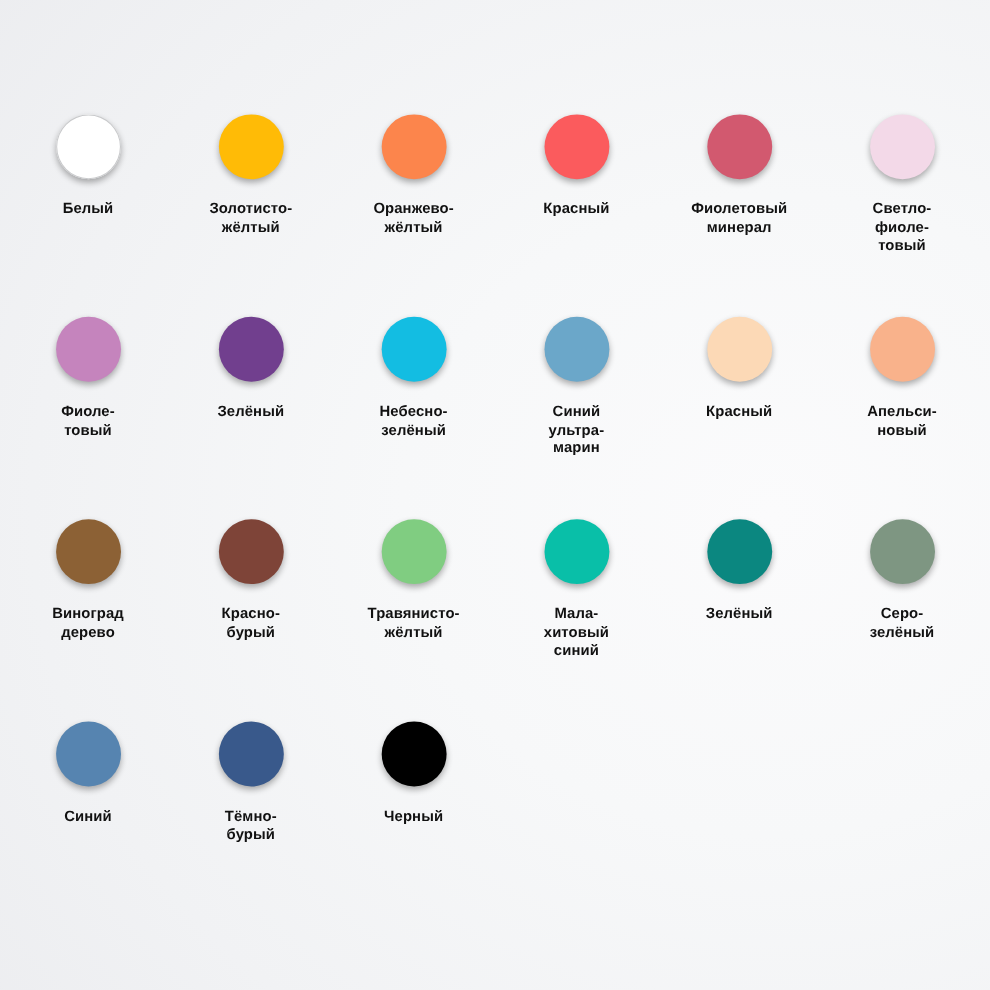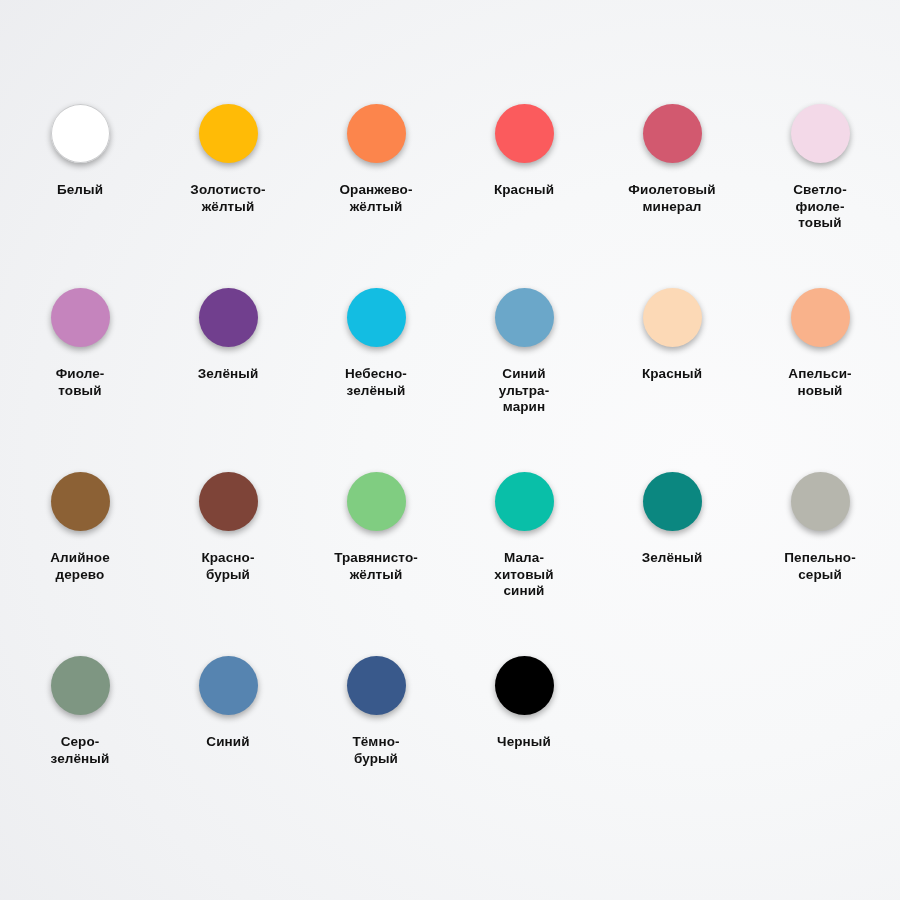--- a/index.html
+++ b/index.html
@@ -117,21 +117,21 @@
       <div class="swatch-dot" style="background-color: rgb(252, 217, 182);"></div>
       <div class="swatch-label">Красный</div>
     </div>
     <div class="swatch-cell">
       <div class="swatch-dot" style="background-color: rgb(249, 178, 139);"></div>
       <div class="swatch-label">Апельси-
 новый</div>
     </div>
     <div class="swatch-cell">
       <div class="swatch-dot" style="background-color: rgb(140, 97, 53);"></div>
-      <div class="swatch-label">Алийное
+      <div class="swatch-label">Виноград
 дерево</div>
     </div>
     <div class="swatch-cell">
       <div class="swatch-dot" style="background-color: rgb(126, 68, 56);"></div>
       <div class="swatch-label">Красно-
 бурый</div>
     </div>
     <div class="swatch-cell">
       <div class="swatch-dot" style="background-color: rgb(128, 205, 129);"></div>
       <div class="swatch-label">Травянисто-
@@ -141,25 +141,20 @@
       <div class="swatch-dot" style="background-color: rgb(9, 191, 168);"></div>
       <div class="swatch-label">Мала-
 хитовый
 синий</div>
     </div>
     <div class="swatch-cell">
       <div class="swatch-dot" style="background-color: rgb(11, 135, 128);"></div>
       <div class="swatch-label">Зелёный</div>
     </div>
     <div class="swatch-cell">
-      <div class="swatch-dot" style="background-color: rgb(182, 182, 173);"></div>
-      <div class="swatch-label">Пепельно-
-серый</div>
-    </div>
-    <div class="swatch-cell">
       <div class="swatch-dot" style="background-color: rgb(126, 150, 130);"></div>
       <div class="swatch-label">Серо-
 зелёный</div>
     </div>
     <div class="swatch-cell">
       <div class="swatch-dot" style="background-color: rgb(86, 132, 176);"></div>
       <div class="swatch-label">Синий</div>
     </div>
     <div class="swatch-cell">
       <div class="swatch-dot" style="background-color: rgb(57, 89, 139);"></div>

